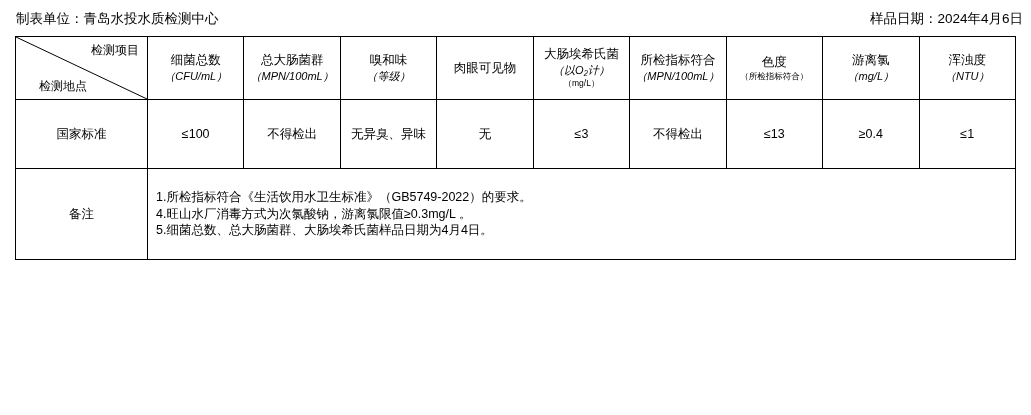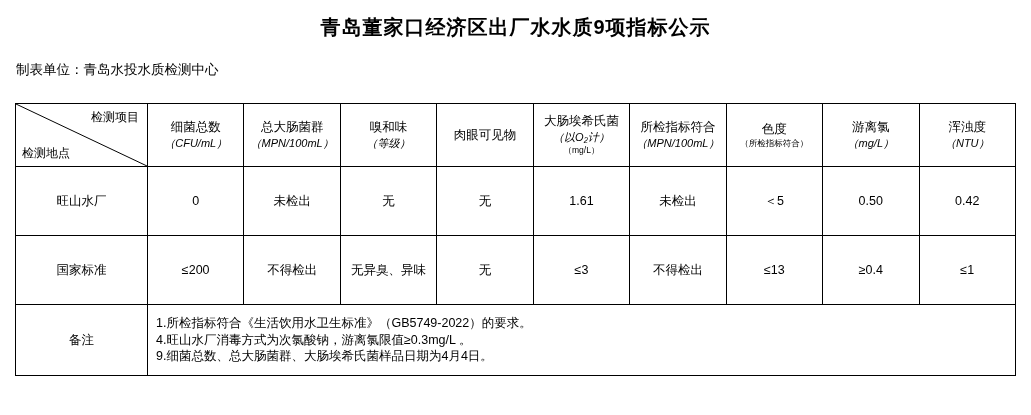--- a/index.html
+++ b/index.html
@@ -34,21 +34,21 @@
     align-items: flex-start;
     padding: 10px 8px 8px 16px;
     font-size: 13.5px;
   }
   .meta-left, .meta-right {
     white-space: nowrap;
   }
   table.report {
     border-collapse: collapse;
     width: 1001px;
-    margin: 16px auto;
+    margin: 0 auto;
     table-layout: fixed;
   }
   table.report td {
     border: 1px solid #000000;
     text-align: center;
     vertical-align: middle;
     font-size: 12.5px;
     padding: 2px 3px;
     line-height: 1.35;
   }
@@ -77,53 +77,53 @@
     height: 100%;
   }
   .corner .lbl-item {
     position: absolute;
     right: 8px;
     top: 5px;
     font-size: 12px;
   }
   .corner .lbl-place {
     position: absolute;
-    left: 6px;
+    left: 23px;
     bottom: 5px;
     font-size: 12px;
   }
   .row-label {
     font-size: 13px;
   }
   .data-row td {
     height: 64px;
   }
   .notes-row td {
     height: 58px;
   }
   .notes-cell {
     text-align: left !important;
-    padding: 6px 8px !important;
+    padding: 16px 8px !important;
     font-size: 12px;
     line-height: 1.55;
   }
   .notes-cell div {
     white-space: nowrap;
   }
   .w-place { width: 132px; }
 </style>
 </head>
 <body>
 
 <div class="page">
 
-  <div class="title">青岛董家口经济区出厂水水质9项指标公示</div>
 
   <div class="meta-row">
     <div class="meta-left">制表单位：青岛水投水质检测中心</div>
+    <div class="meta-right">样品日期：2024年4月6日</div>
   </div>
 
   <table class="report">
     <colgroup>
       <col class="w-place">
       <col>
         <col>
         <col>
         <col>
         <col>
@@ -181,50 +181,38 @@
           <div>游离氯</div>
           <div class="sub">（mg/L）</div>
         </td>
 
         <td class="hdr-cell">
           <div>浑浊度</div>
           <div class="sub">（NTU）</div>
         </td>
       </tr>
 
-      <tr class="data-row">
-        <td class="row-label">旺山水厂</td>
-        <td>0</td>
-        <td>未检出</td>
-        <td>无</td>
-        <td>无</td>
-        <td>1.61</td>
-        <td>未检出</td>
-        <td>＜5</td>
-        <td>0.50</td>
-        <td>0.42</td>
-      </tr>
 
       <tr class="data-row">
         <td class="row-label">国家标准</td>
-        <td>≤200</td>
+        <td>≤100</td>
         <td>不得检出</td>
         <td>无异臭、异味</td>
         <td>无</td>
         <td>≤3</td>
         <td>不得检出</td>
         <td>≤13</td>
         <td>≥0.4</td>
         <td>≤1</td>
       </tr>
 
       <tr class="notes-row">
         <td class="row-label">备注</td>
         <td class="notes-cell" colspan="9">
           <div>1.所检指标符合《生活饮用水卫生标准》（GB5749-2022）的要求。</div>
           <div>4.旺山水厂消毒方式为次氯酸钠，游离氯限值≥0.3mg/L 。</div>
-          <div>9.细菌总数、总大肠菌群、大肠埃希氏菌样品日期为4月4日。</div>
+          <div>5.细菌总数、总大肠菌群、大肠埃希氏菌样品日期为4月4日。</div>
         </td>
       </tr>
     </tbody>
   </table>
 
 </div>
 
 </body></html>

